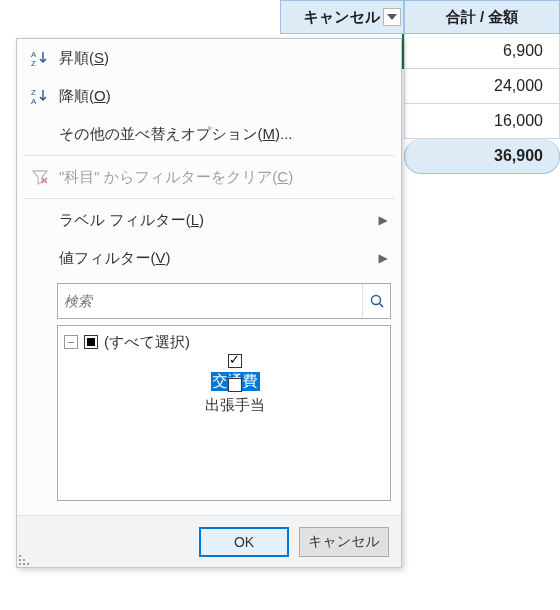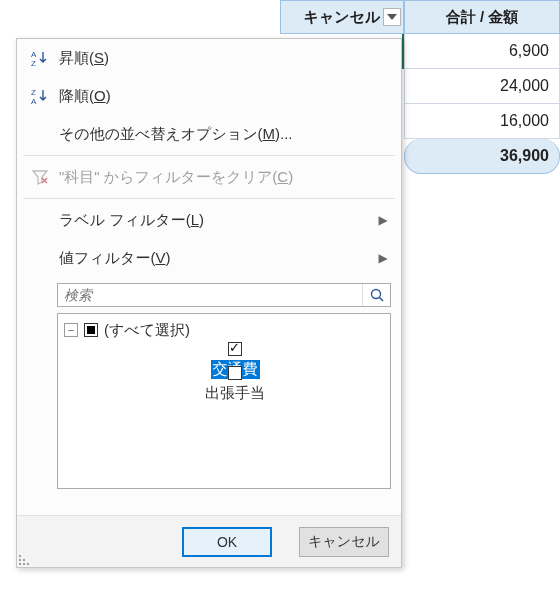--- a/index.html
+++ b/index.html
@@ -67,21 +67,21 @@
     position: absolute;
     top: 34px;
     right: 0;
     width: 156px;
   }
   .data-cell {
     height: 35px;
     border: 1px solid #d0d7e5;
     border-top: none;
     text-align: right;
-    padding: 0 10px;
+    padding: 0 16px;
     line-height: 34px;
     font-size: 16px;
     color: #222;
     background: #fff;
   }
   .data-cell.total-row {
     background: #ddebf7;
     border-color: #9bc2e6;
     font-weight: bold;
     border-radius: 17px;
@@ -143,21 +143,21 @@
     margin: 2px 6px;
   }
 
   
   .search-row {
     padding: 6px 10px 6px 40px;
   }
   .search-box {
     display: flex;
     align-items: center;
-    height: 24px;
+    height: 36px;
     border: 1px solid #ababab;
     background: #fff;
   }
   .search-input {
     flex: 1;
     border: none;
     outline: none;
     padding: 0 6px;
     font-size: 14px;
     font-style: italic;
@@ -235,21 +235,21 @@
   }
 
   
   .btn-bar {
     margin-top: auto;
     border-top: 1px solid #e1e1e1;
     height: 52px;
     display: flex;
     align-items: center;
     justify-content: flex-end;
-    gap: 27px;
+    gap: 10px;
     padding: 4px 12px;
     background: #f3f3f3;
   }
   .btn {
     min-width: 90px;
     height: 30px;
     border: 1px solid #adadad;
     background: #e1e1e1;
     font-size: 14px;
     cursor: default;

